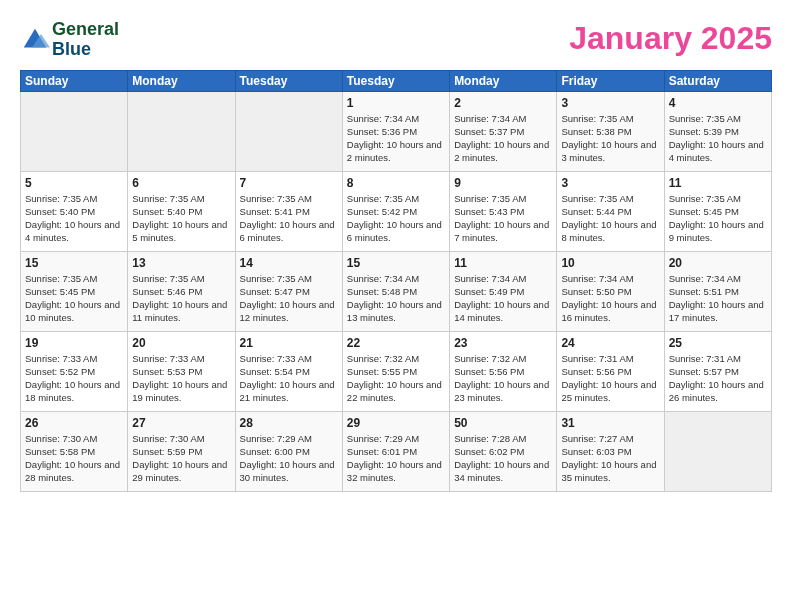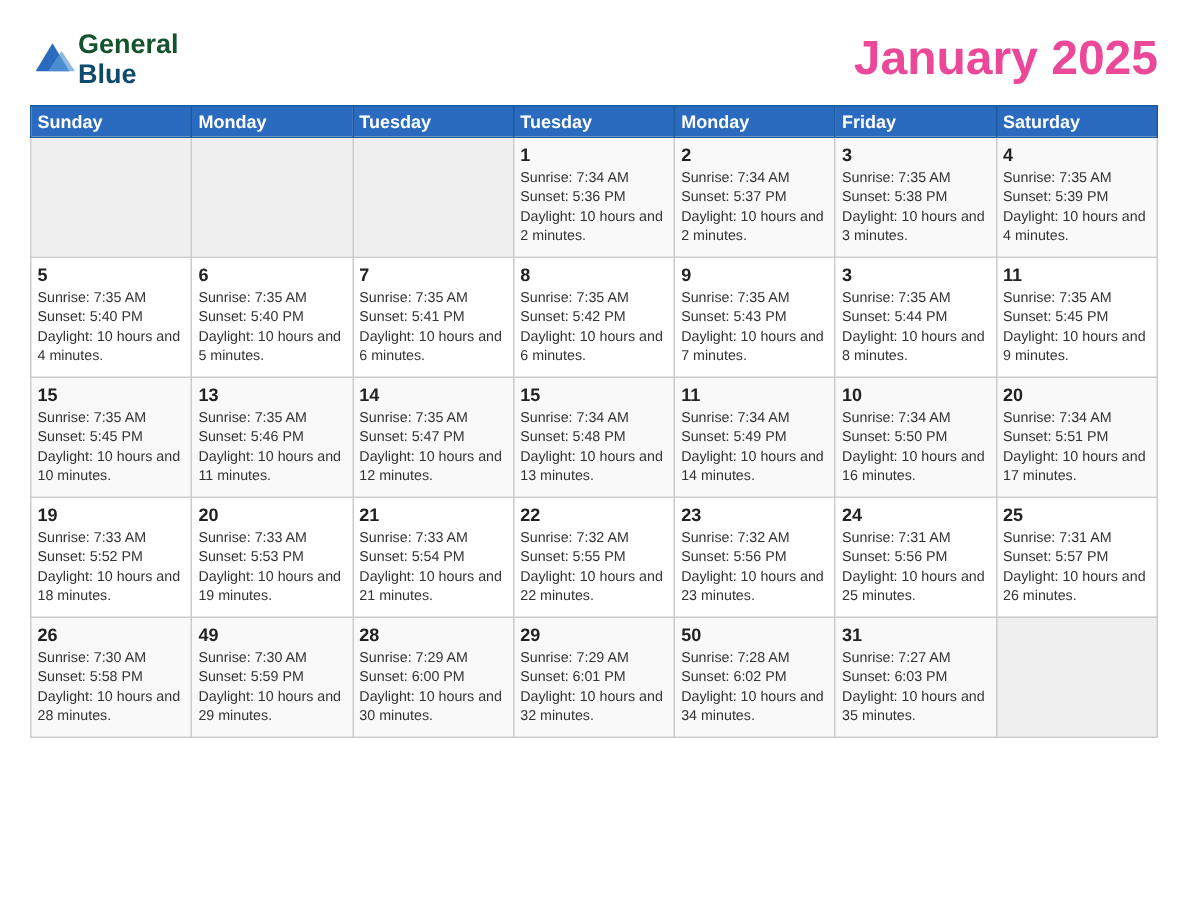--- a/index.html
+++ b/index.html
@@ -230,21 +230,21 @@
           <div class="day-num">25</div>
           <div class="day-info">Sunrise: 7:31 AM<br>Sunset: 5:57 PM<br>Daylight: 10 hours and 26 minutes.</div>
         </td>
       </tr>
       <tr>
         <td>
           <div class="day-num">26</div>
           <div class="day-info">Sunrise: 7:30 AM<br>Sunset: 5:58 PM<br>Daylight: 10 hours and 28 minutes.</div>
         </td>
         <td>
-          <div class="day-num">49</div>
+          <div class="day-num">27</div>
           <div class="day-info">Sunrise: 7:30 AM<br>Sunset: 5:59 PM<br>Daylight: 10 hours and 29 minutes.</div>
         </td>
         <td>
           <div class="day-num">28</div>
           <div class="day-info">Sunrise: 7:29 AM<br>Sunset: 6:00 PM<br>Daylight: 10 hours and 30 minutes.</div>
         </td>
         <td>
           <div class="day-num">29</div>
           <div class="day-info">Sunrise: 7:29 AM<br>Sunset: 6:01 PM<br>Daylight: 10 hours and 32 minutes.</div>
         </td>

